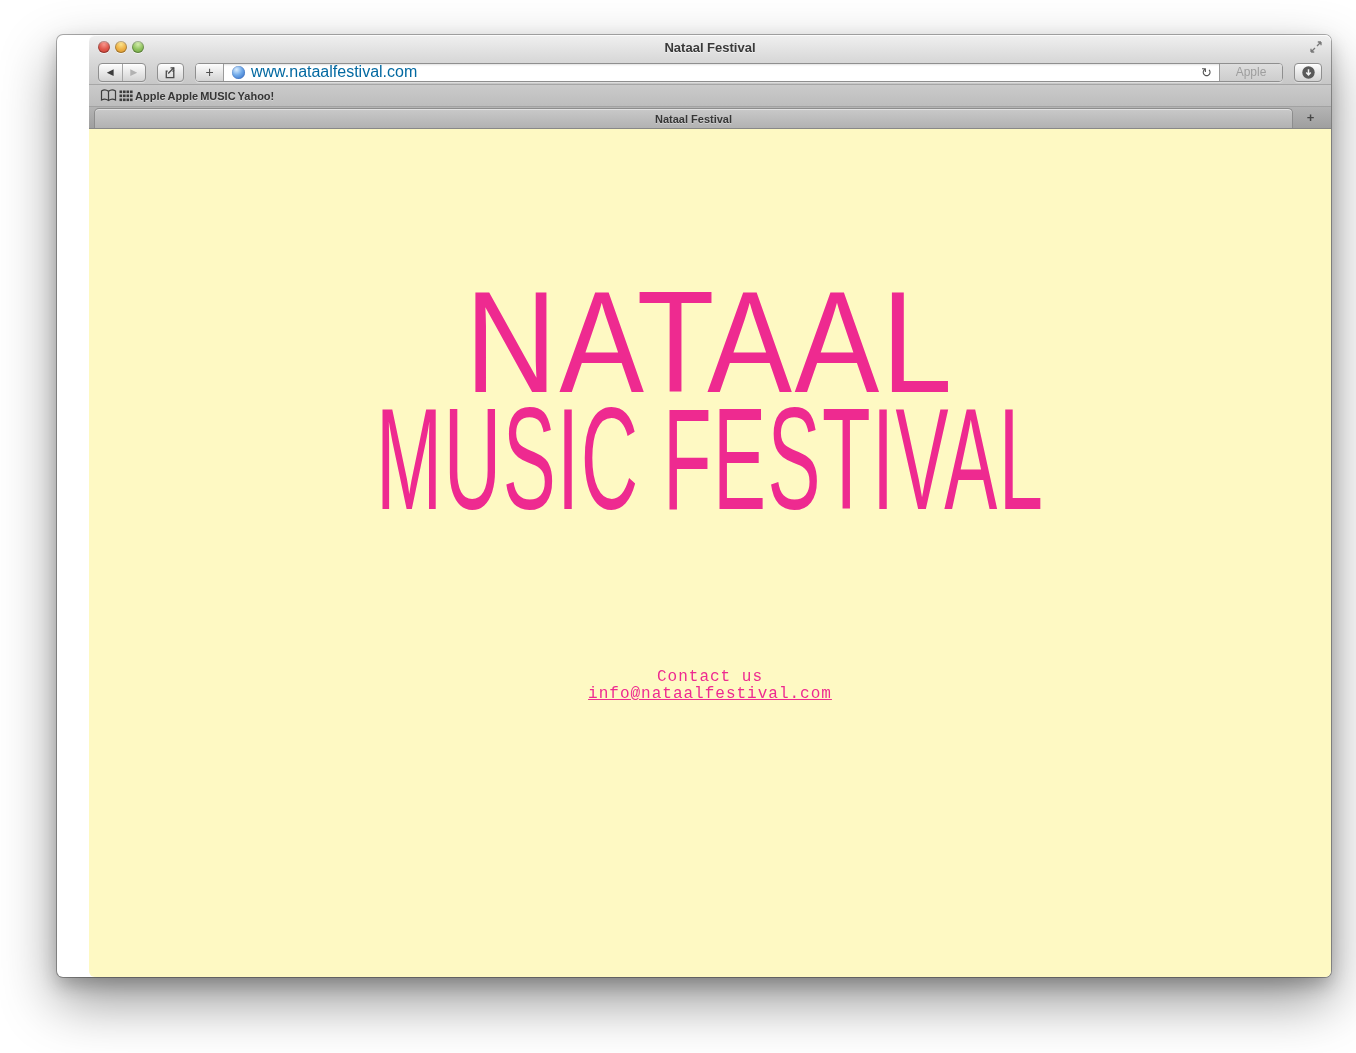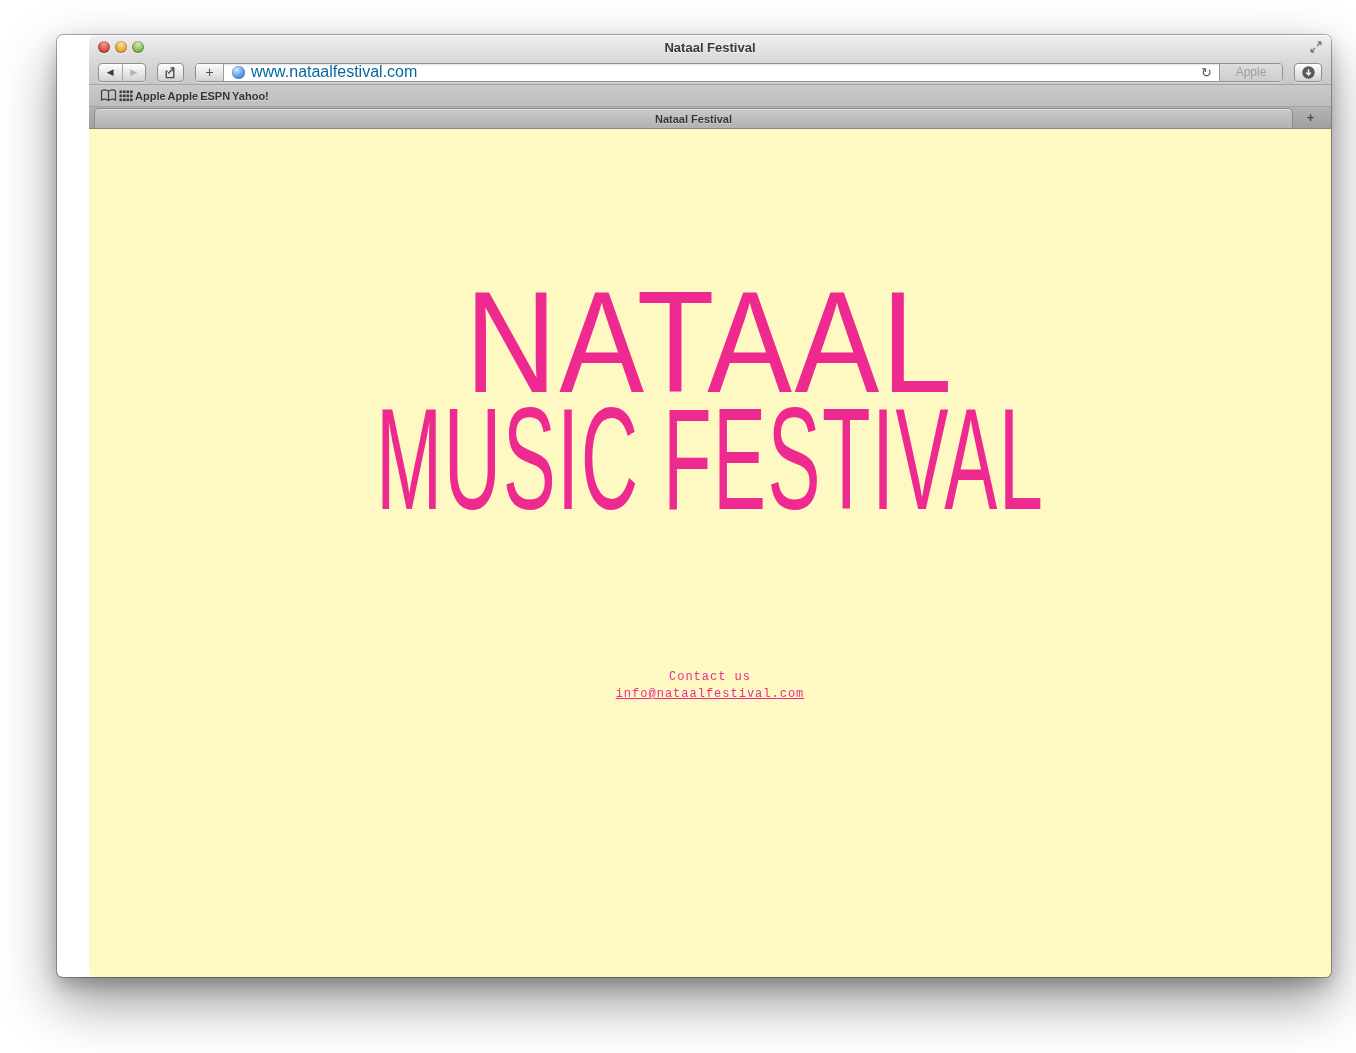--- a/index.html
+++ b/index.html
@@ -106,21 +106,21 @@
   .wordmark{padding-top:140px;color:var(--pink);}
   .wm-row{height:117px;}
   .wm-line{
     display:inline-block;white-space:nowrap;
     font-size:110px;line-height:110px;letter-spacing:2px;
     transform-origin:50% 0;
   }
   .contact{
     margin-top:166px;
     font-family:"Liberation Mono","DejaVu Sans Mono",monospace;
-    font-size:12px;line-height:17px;letter-spacing:1px;color:var(--pink);
+    font-size:16px;line-height:17px;letter-spacing:1px;color:var(--pink);
   }
   .contact a{color:var(--pink);text-decoration:underline;}
   svg{display:block;}
 </style>
 </head>
 <body>
 
 <div class="window">
 
   <div class="titlebar">
@@ -187,21 +187,21 @@
           <rect x="7.5" y="4.5" width="2.6" height="2.6"></rect>
           <rect x="11" y="4.5" width="2.6" height="2.6"></rect>
         <rect x="0.5" y="8.5" width="2.6" height="2.6"></rect>
           <rect x="4" y="8.5" width="2.6" height="2.6"></rect>
           <rect x="7.5" y="8.5" width="2.6" height="2.6"></rect>
           <rect x="11" y="8.5" width="2.6" height="2.6"></rect>
       </svg>
     </span>
     <span class="bm-label">Apple</span>
     <span class="bm-label">Apple</span>
-    <span class="bm-label">ESPN</span>
+    <span class="bm-label">MUSIC</span>
     <span class="bm-label">Yahoo!</span>
   </div>
 
   <div class="tab-bar">
     <div class="tab">
       <span class="tab-title">Nataal Festival</span>
     </div>
     <div class="new-tab">+</div>
   </div>
 

